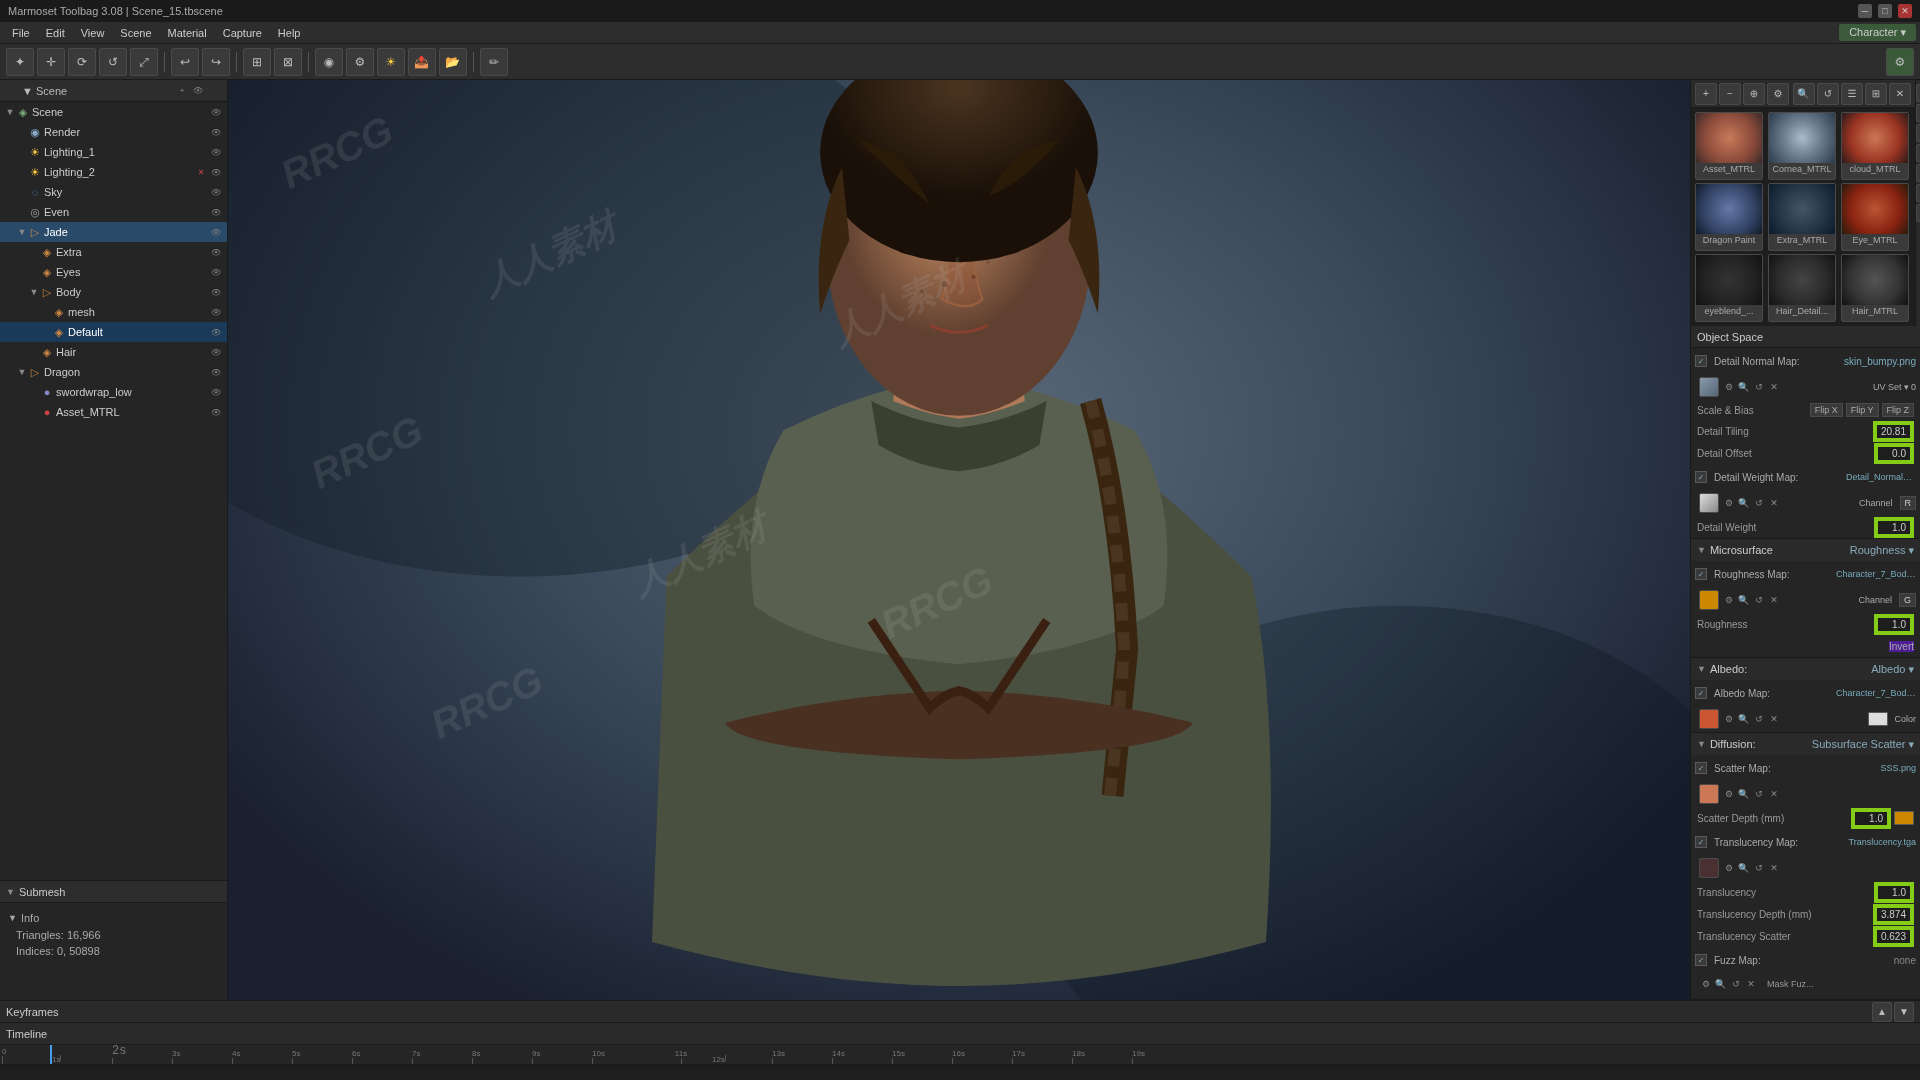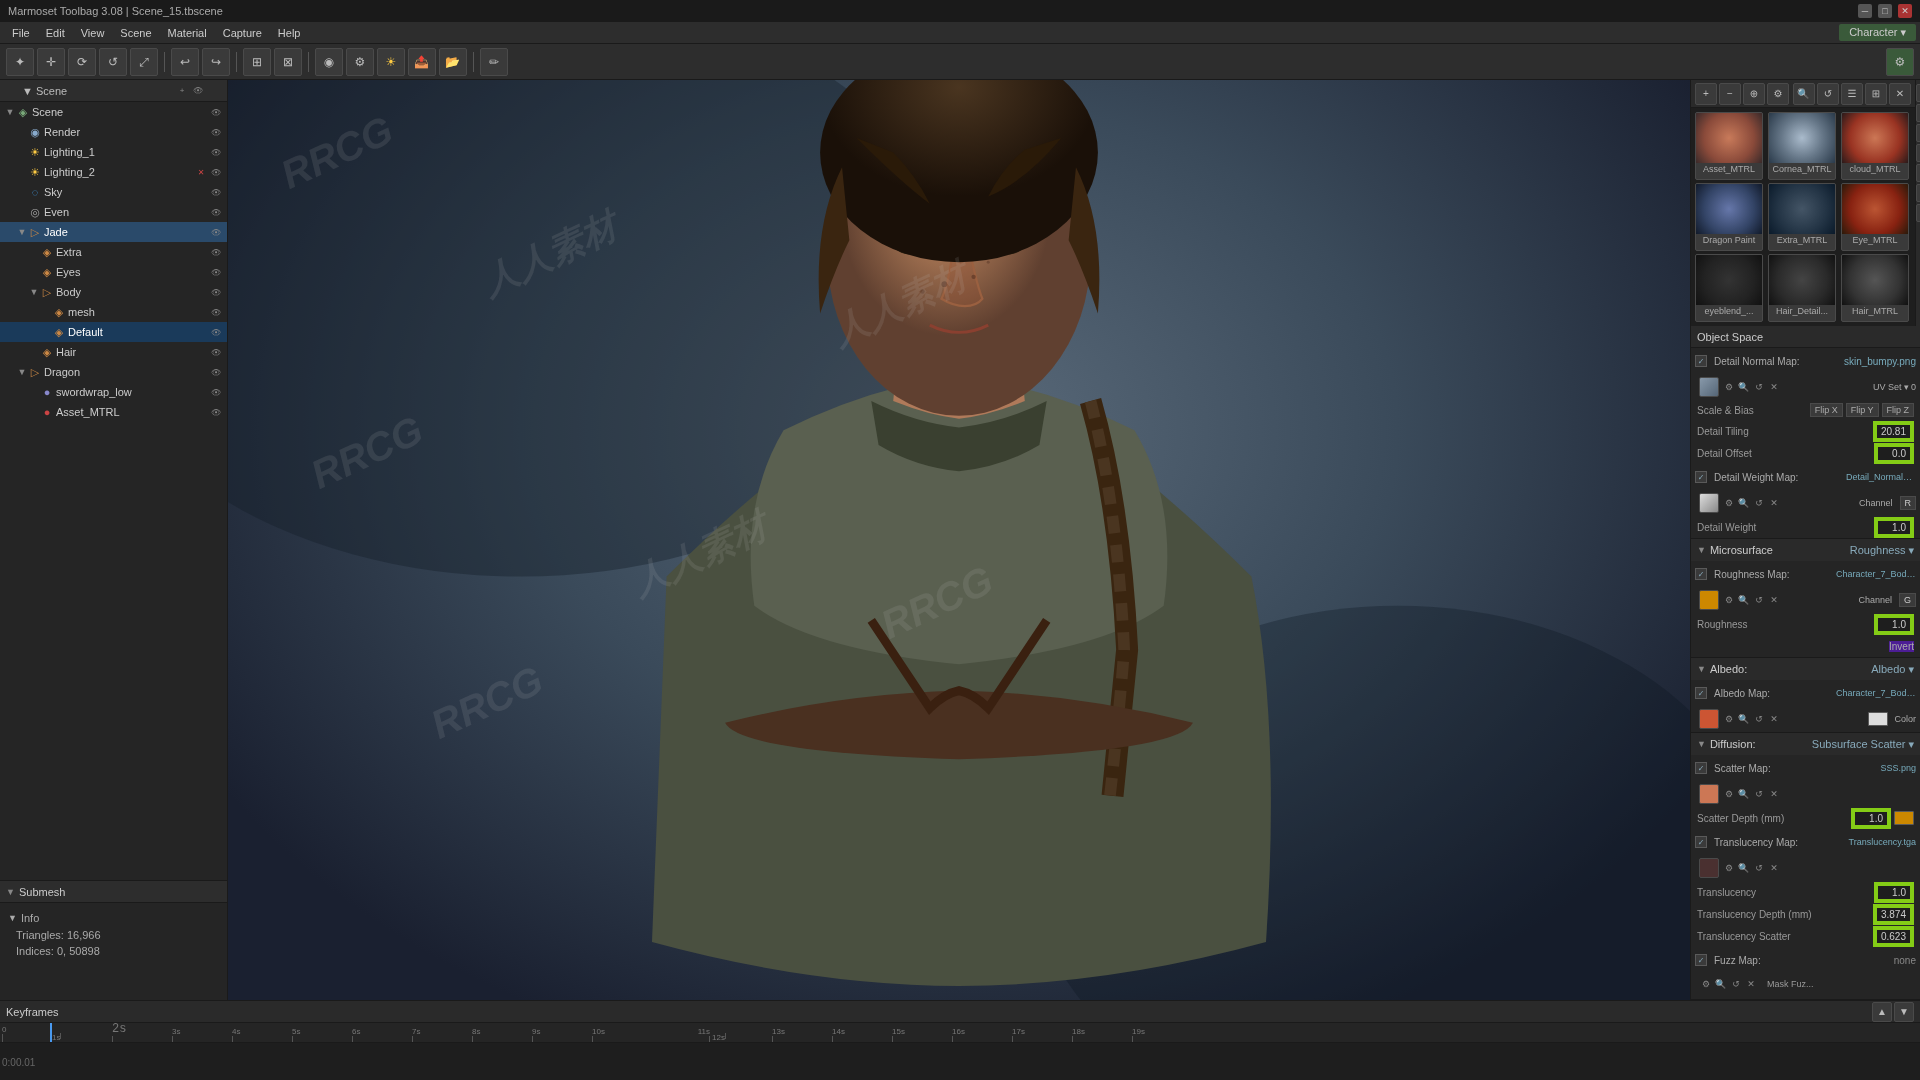--- a/index.html
+++ b/index.html
@@ -710,20 +710,23 @@
 
 <div id="timeline">
   <div id="timeline-header">
     <span style="font-size:11px;color:#ccc;">Keyframes</span>
     <div style="flex:1;"></div>
     <div style="display:flex;gap:2px;">
       <div class="tl-btn">▲</div>
       <div class="tl-btn">▼</div>
     </div>
   </div>
+  <div style="display:flex;align-items:center;height:22px;background:#2a2a2a;padding:0 6px;border-bottom:1px solid #1a1a1a;">
+    <span style="font-size:11px;color:#ccc;">Timeline</span>
+  </div>
   <div id="timeline-ruler">
     <div style="position:absolute;left:0;top:0;right:0;bottom:0;display:flex;align-items:flex-end;">
       <div style="width:50px;display:flex;flex-direction:column;align-items:flex-start;padding-left:2px;">
         <span style="font-size:8px;color:#777;">0</span>
         <div style="width:1px;height:8px;background:#555;"></div>
       </div>
       <div style="width:60px;display:flex;flex-direction:row;align-items:flex-start;padding-left:2px;">
         <span style="font-size:8px;color:#777;">1s</span>
         <div style="width:1px;height:6px;background:#555;"></div>
       </div>
@@ -756,21 +759,21 @@
         <div style="width:1px;height:6px;background:#555;"></div>
       </div>
       <div style="width:60px;display:flex;flex-direction:column;align-items:flex-start;padding-left:2px;">
         <span style="font-size:8px;color:#777;">9s</span>
         <div style="width:1px;height:6px;background:#555;"></div>
       </div>
       <div style="width:60px;display:flex;flex-direction:column;align-items:flex-start;padding-left:2px;">
         <span style="font-size:8px;color:#777;">10s</span>
         <div style="width:1px;height:6px;background:#555;"></div>
       </div>
-      <div style="width:60px;display:flex;flex-direction:column;align-items:flex-end;padding-left:2px;">
+      <div style="width:60px;display:flex;flex-direction:column;align-items:center;padding-left:2px;">
         <span style="font-size:8px;color:#777;">11s</span>
         <div style="width:1px;height:6px;background:#555;"></div>
       </div>
       <div style="width:60px;display:flex;flex-direction:row;align-items:flex-start;padding-left:2px;">
         <span style="font-size:8px;color:#777;">12s</span>
         <div style="width:1px;height:6px;background:#555;"></div>
       </div>
       <div style="width:60px;display:flex;flex-direction:column;align-items:flex-start;padding-left:2px;">
         <span style="font-size:8px;color:#777;">13s</span>
         <div style="width:1px;height:6px;background:#555;"></div>

